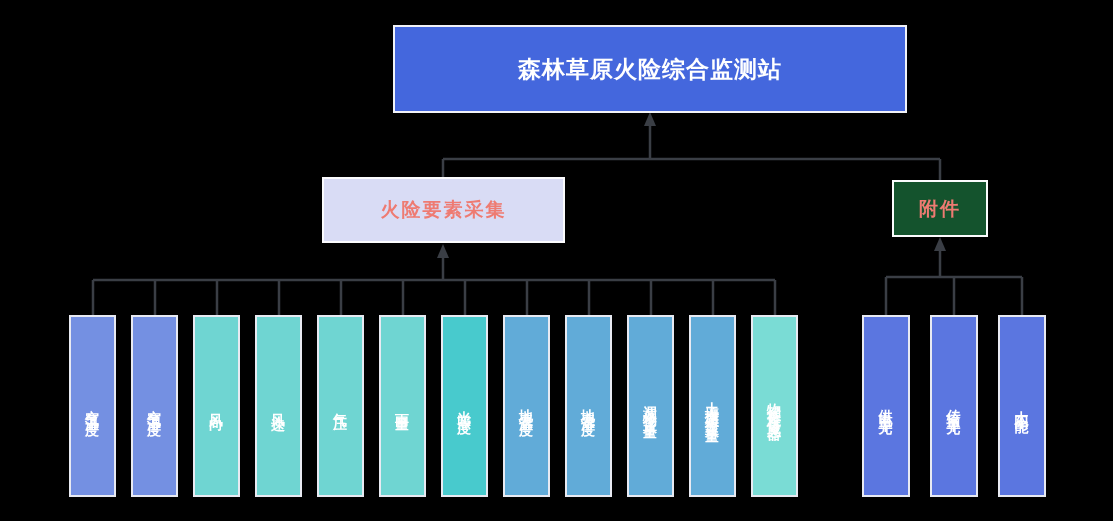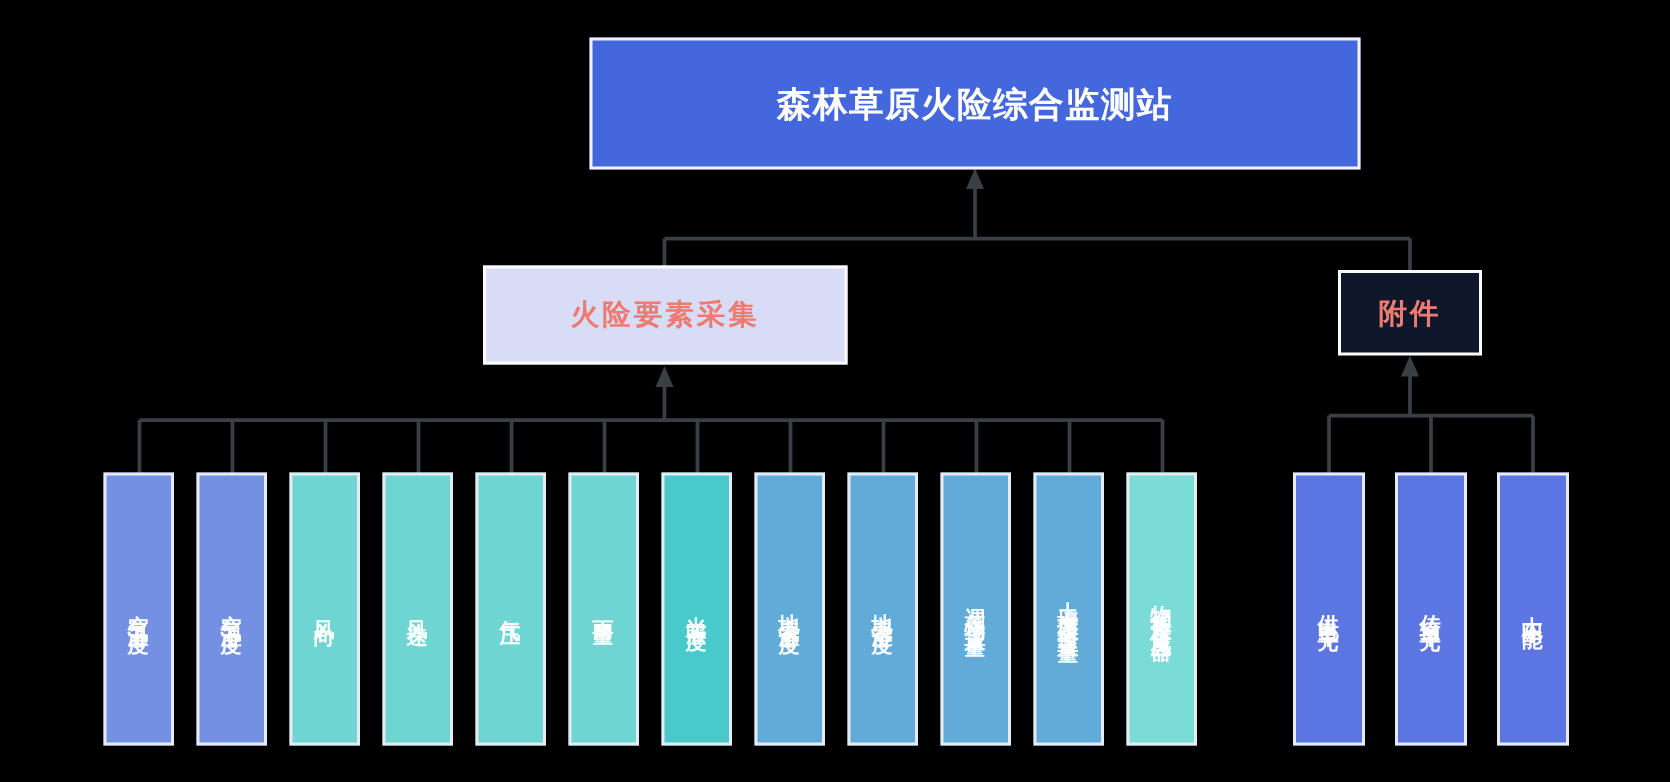--- a/index.html
+++ b/index.html
@@ -62,21 +62,21 @@
   </svg>
 
   <div class="root-box" style="background: rgb(68, 103, 221);">
     <span>森林草原火险综合监测站</span>
   </div>
 
   <div class="branch-box branch-left" style="background: rgb(217, 220, 245);">
     <span style="color: rgb(238, 123, 114);">火险要素采集</span>
   </div>
 
-  <div class="branch-box branch-right" style="background: #0f172a; align-items: center;">
+  <div class="branch-box branch-right" style="background: #14532d; align-items: center;">
     <span style="color: rgb(238, 123, 114);">附件</span>
   </div>
 
   <div class="col-group col-group-left">
       <div class="col" style="background: rgb(116, 144, 226);">
         <span>空气温度</span>
       </div>
       <div class="col" style="background: rgb(116, 144, 226);">
         <span>空气湿度</span>
       </div>

